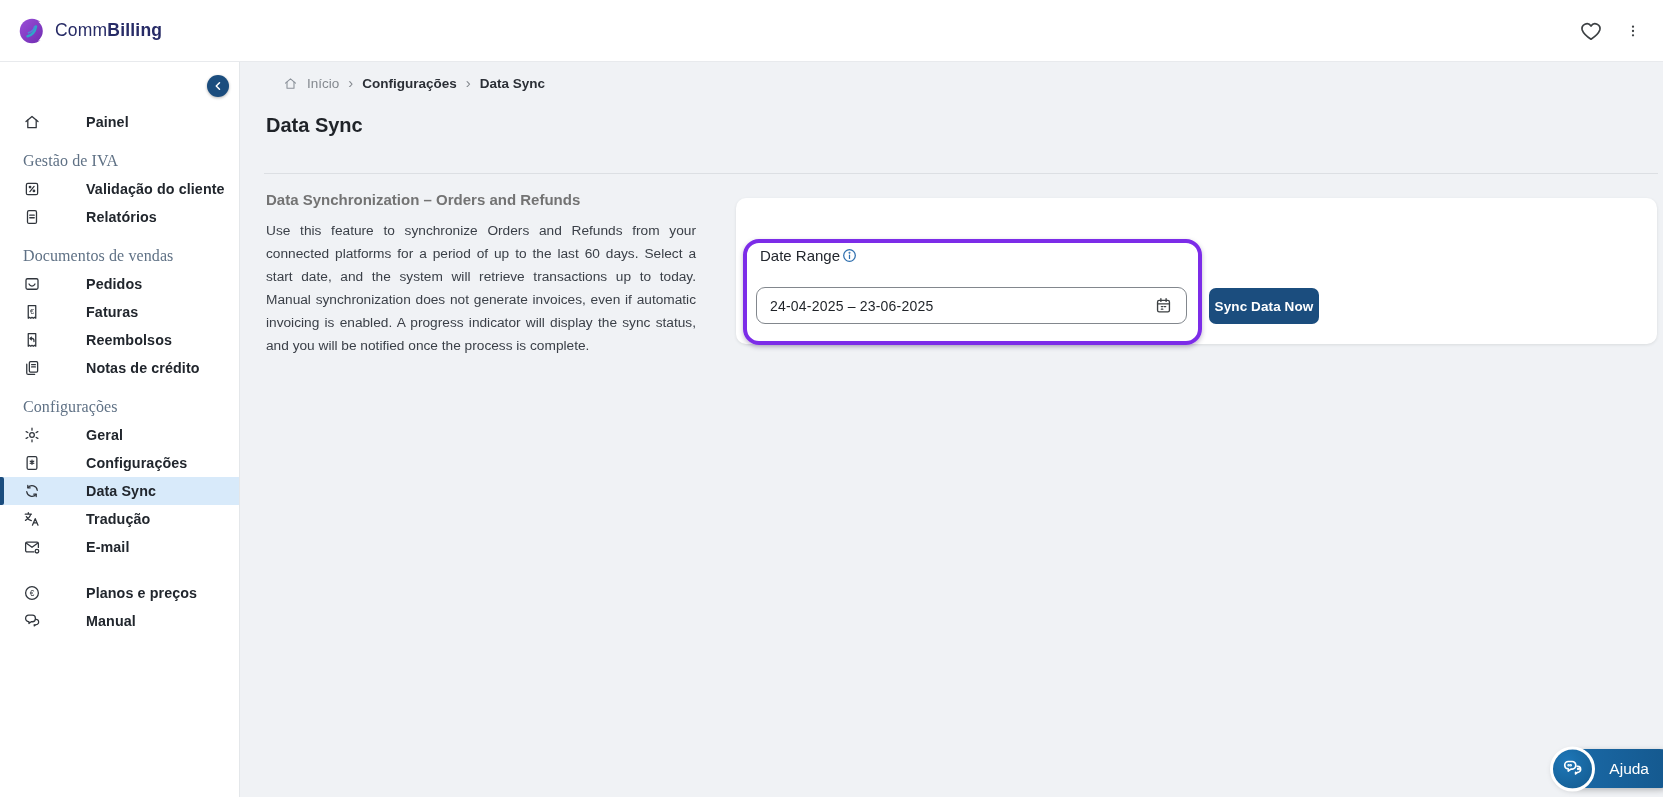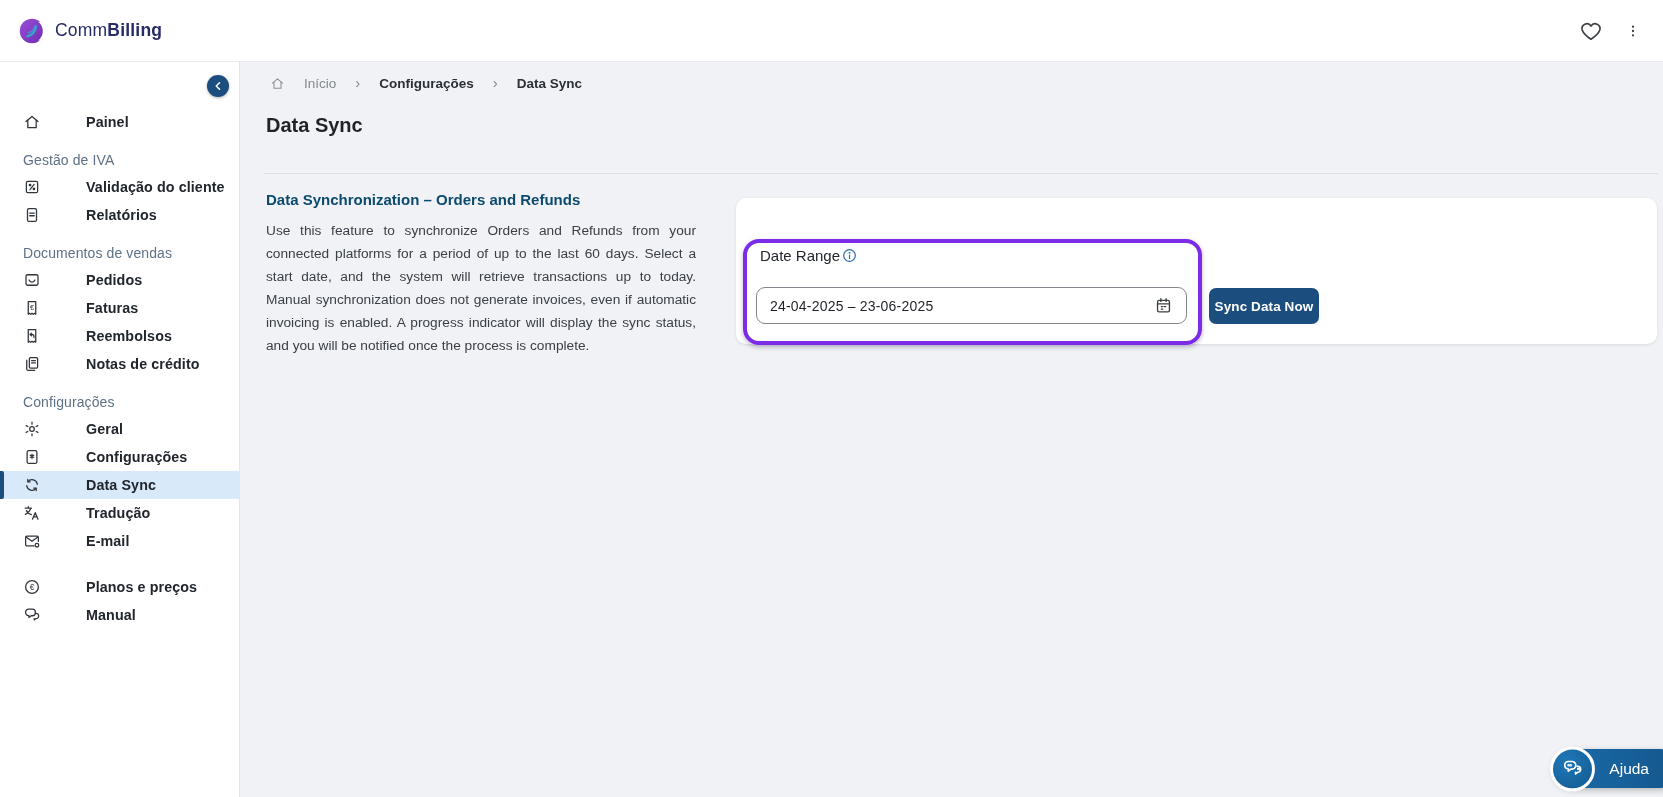--- a/index.html
+++ b/index.html
@@ -34,54 +34,54 @@
   }
   .collapse-btn {
     position:absolute; left:207px; top:13px; width:22px; height:22px;
     border-radius:50%; background:var(--navy); color:#fff;
     display:flex; align-items:center; justify-content:center;
     box-shadow:0 1px 3px rgba(0,0,0,.3); cursor:pointer;
   }
   .collapse-btn .icon { width:12px; height:12px; }
   .nav { margin-top:46px; }
   .nav-section {
-    font-size:14px; color:#5f7185; margin:16px 0 5px 23px; letter-spacing:.1px;
+    font-size:16px; color:#5f7185; margin:16px 0 5px 23px; letter-spacing:.1px;font-family:Liberation Serif, serif;
   }
   .nav-item {
     position:relative; height:28px; display:flex; align-items:center; gap:13px;
     padding-left:23px; cursor:pointer; color:#21262d;
   }
   .nav-item .icon { color:#30353c; }
   .nav-label { font-size:14.3px; font-weight:600; letter-spacing:.1px; white-space:nowrap;margin-left:32px; }
   .nav-item.active { background:var(--active-bg); }
   .nav-item.active::before {
     content:""; position:absolute; left:0; top:0; bottom:0; width:4px;
     background:var(--navy); border-radius:0 2px 2px 0;
   }
   .nav-gap { height:18px; }
 
   
   .main {
     position:absolute; left:240px; top:62px; width:1423px; height:735px;
     background:var(--page-bg);
   }
   .breadcrumb {
-    position:absolute; left:30px; top:11px; height:20px;
-    display:flex; align-items:center; gap:19px; font-size:13.5px;text-align:right;
+    position:absolute; left:43px; top:11px; height:20px;
+    display:flex; align-items:center; gap:9px; font-size:13.5px;text-align:right;
   }
   .breadcrumb .icon { width:15px; height:15px; color:#8a9099; }
   .crumb { cursor:pointer; }
   .crumb.muted { color:#84898f; }
   .crumb.strong { color:#2b2f36; font-weight:600; }
   .crumb-sep { color:#84898f; font-size:15px; line-height:1; padding-bottom:2px; }
   .page-title { position:absolute; left:26px; top:52px; font-size:20px; font-weight:700; color:#1f2328; }
   .divider { position:absolute; left:24px; top:111px; width:1394px; height:1px; background:#dcdfe3; }
 
   .desc-block { position:absolute; left:26px; top:129px; width:430px; }
-  .desc-title { font-size:15px; font-weight:700; color:#0c4a6e; margin-bottom:11px; }
+  .desc-title { font-size:15px; font-weight:700; color:#737373; margin-bottom:11px; }
   .desc-text { font-size:13.7px; line-height:23px; color:#3b4048; text-align:justify; }
 
   .card {
     position:absolute; left:496px; top:136px; width:921px; height:146px;
     background:#fff; border-radius:10px; box-shadow:0 1px 3px rgba(60,64,67,.12);
   }
   .highlight-box {
     position:absolute; left:503px; top:177px; width:459px; height:106px;
     border:4px solid var(--accent); border-radius:16px;
     box-shadow:0 2px 5px rgba(30,0,70,.28); z-index:2; pointer-events:none;

